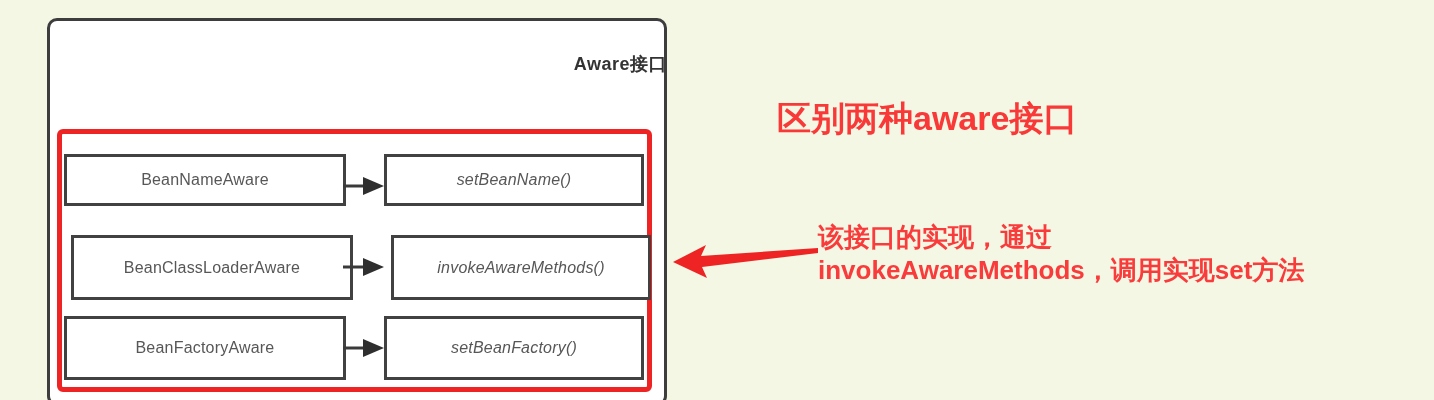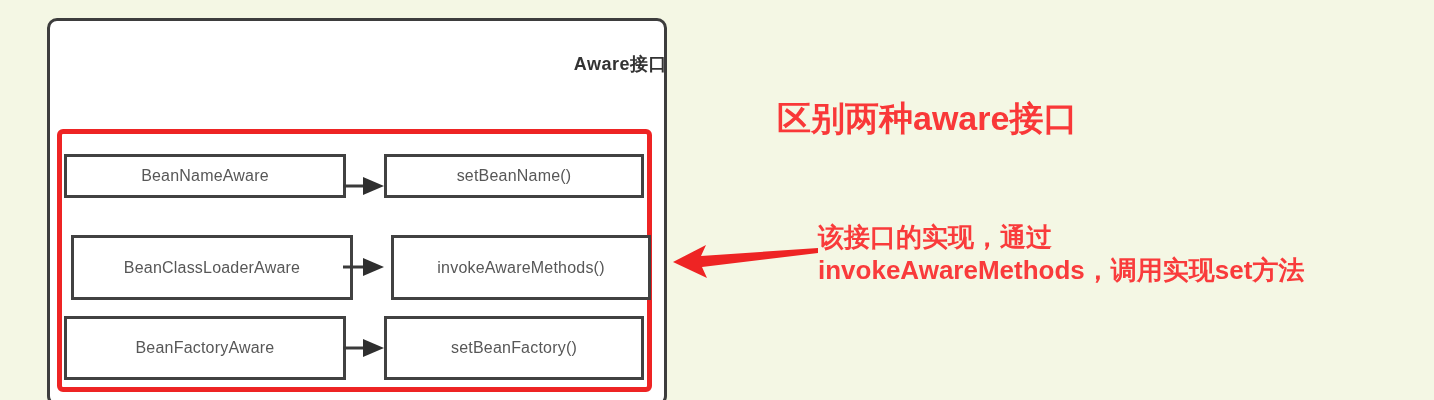--- a/index.html
+++ b/index.html
@@ -59,22 +59,22 @@
     border: 3px solid #414141;
     box-sizing: border-box;
     display: flex;
     align-items: center;
     justify-content: center;
     font-size: 16px;
     color: #575757;
     letter-spacing: 0.2px;
   }
   .left-col  { left: 64px;  width: 282px; }
-  .right-col { left: 384px; width: 260px; }
-  .row-1 { top: 154px; height: 44px; }
+  .right-col { left: 384px; width: 260px; font-style: italic; }
+  .row-1 { top: 154px; height: 52px; }
   .row-2 { top: 235px; height: 65px; margin-left: 7px; }
   .row-3 { top: 316px; height: 64px; }
 
   
   .flow-arrow {
     position: absolute;
     left: 343px;
     width: 42px;
     height: 26px;
   }

